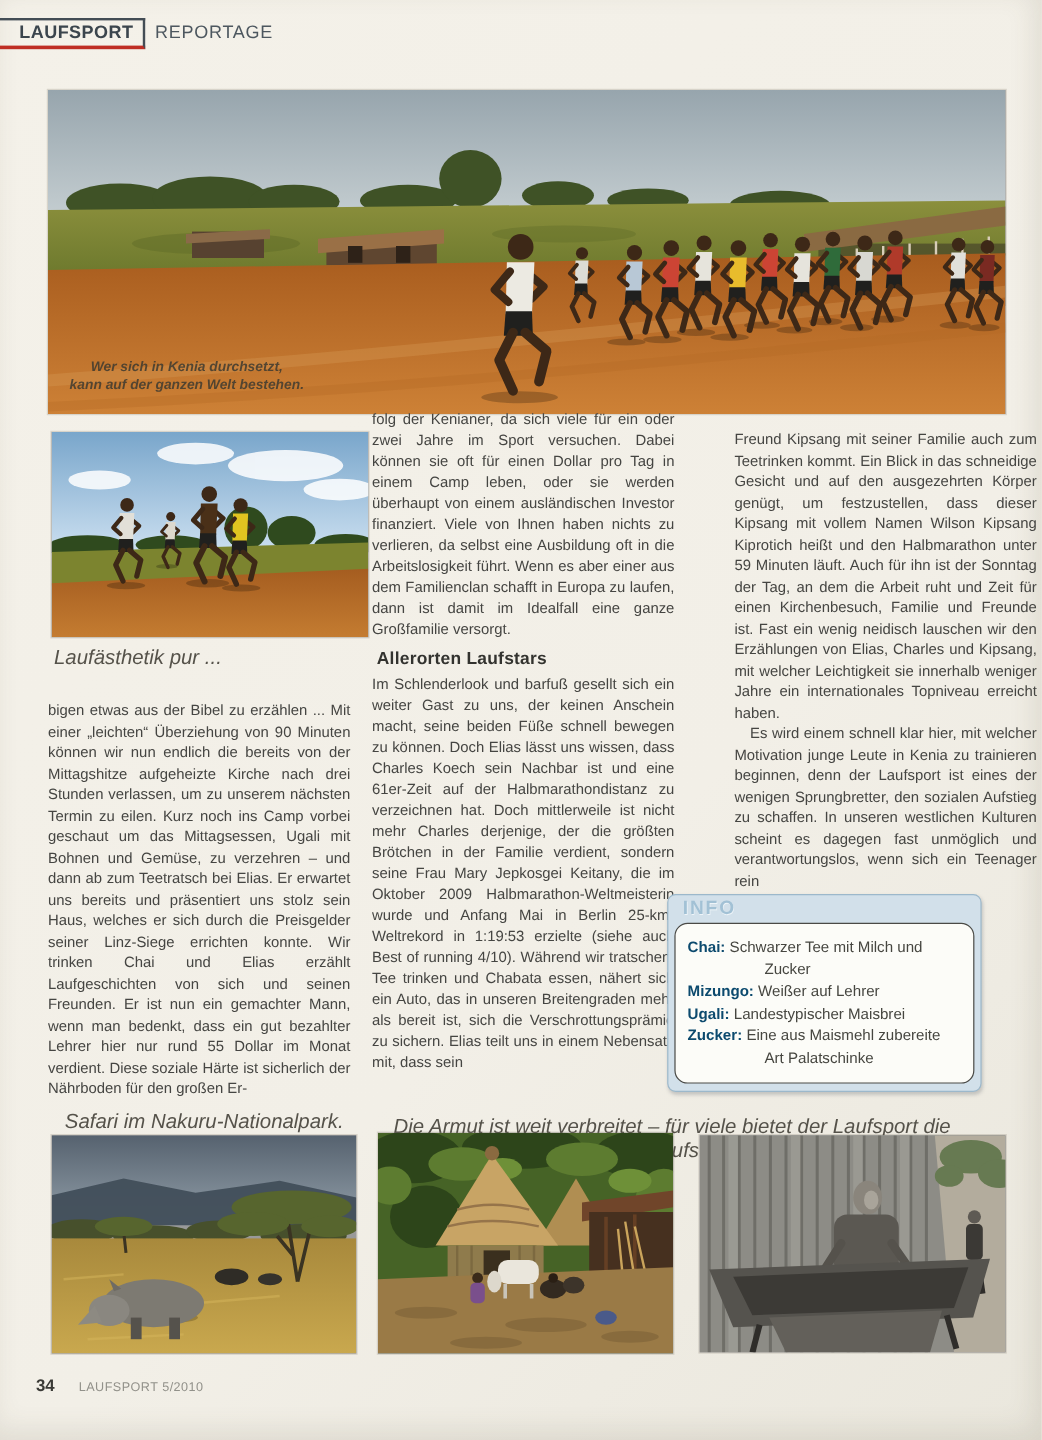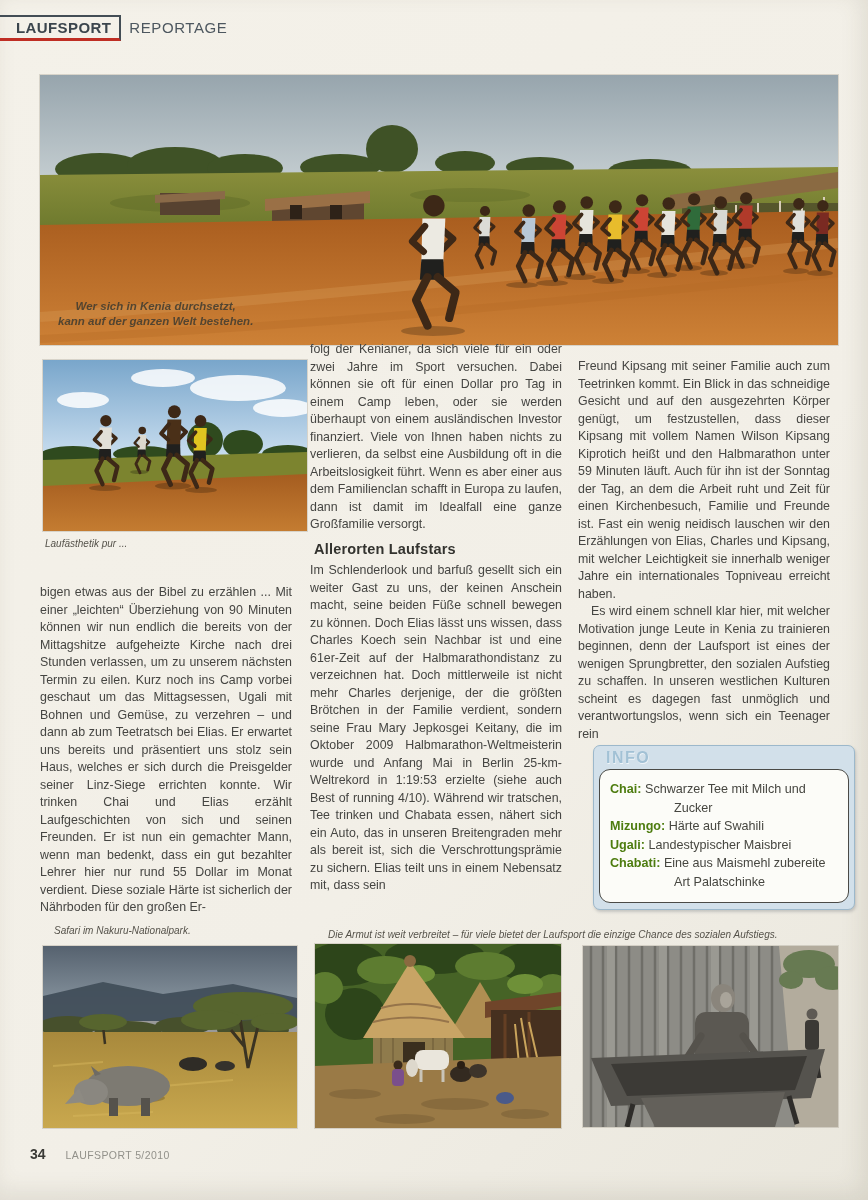--- a/index.html
+++ b/index.html
@@ -19,38 +19,38 @@
     padding:2px 8px 2px 16px;font-weight:bold;color:#3b454d;font-size:15px;letter-spacing:.4px;
   }
   .section-label{color:#4d575f;font-size:15px;padding:4px 0 0 8px;letter-spacing:.6px;}
   
   .photo{position:absolute;box-shadow:0 0 0 1px rgba(60,50,30,.15);overflow:hidden;background:#999;text-align:center;}
   .photo svg{display:block;}
   
   .hero-caption{position:absolute;left:18px;top:224px;font-style:italic;font-size:11.5px;
     line-height:15px;color:#3f3b30;font-weight:bold;opacity:.85;}
   
-  .pic-caption{position:absolute;font-style:italic;font-size:10px;color:#55524a;}
+  .pic-caption{position:absolute;font-style:italic;font-size:17px;color:#55524a;}
   
   .col{position:absolute;width:252px;font-size:12.4px;line-height:17.5px;
     text-align:justify;color:#454542;}
   .col p{margin:0;}
   .col h3{margin:7px 0 4px 4px;font-size:14.5px;color:#33332f;letter-spacing:.2px;}
   .indent-first{text-indent:13px;}
   
-  .info-box{position:absolute;left:593px;top:745px;width:260px;
+  .info-box{position:absolute;left:556px;top:745px;width:260px;
     background:#d2e0ea;border:1px solid #9cb8cb;border-radius:7px;
     box-shadow:1px 2px 3px rgba(70,80,90,.25);}
   .info-title{font-weight:bold;font-size:16px;letter-spacing:1.5px;color:#a2c1d5;
     padding:3px 0 2px 12px;text-shadow:.5px .5px 0 #eef4f8;}
   .info-inner{background:#fcfcf8;border:1.3px solid #4a4a46;border-radius:11px;
     margin:0 5px 6px 5px;padding:10px 10px 11px 10px;
     font-size:12.6px;line-height:18.5px;color:#464640;}
   .info-row{padding-left:64px;text-indent:-64px;}
-  .info-term{font-weight:bold;color:#4d7c0f;}
+  .info-term{font-weight:bold;color:#0c4a6e;}
   
   .footer{position:absolute;left:30px;top:1146px;display:flex;align-items:baseline;}
   .page-num{font-weight:bold;font-size:14px;color:#3a3a36;}
   .issue{font-size:10.5px;color:#92918a;margin-left:20px;letter-spacing:.4px;}
 </style>
 </head>
 <body>
 
 <div class="page">
 
@@ -204,42 +204,42 @@
   <div class="col" style="left:40px;top:584px;">
     <p>bigen etwas aus der Bibel zu erzählen ... Mit einer „leichten“ Überziehung von 90 Minuten können wir nun endlich die bereits von der Mittagshitze aufgeheizte Kirche nach drei Stunden verlassen, um zu unserem nächsten Termin zu eilen. Kurz noch ins Camp vorbei geschaut um das Mittagsessen, Ugali mit Bohnen und Gemüse, zu verzehren – und dann ab zum Teetratsch bei Elias. Er erwartet uns bereits und präsentiert uns stolz sein Haus, welches er sich durch die Preisgelder seiner Linz-Siege errichten konnte. Wir trinken Chai und Elias erzählt Laufgeschichten von sich und seinen Freunden. Er ist nun ein gemachter Mann, wenn man bedenkt, dass ein gut bezahlter Lehrer hier nur rund 55 Dollar im Monat verdient. Diese soziale Härte ist sicherlich der Nährboden für den großen Er-</p>
   </div>
 
   <div class="col" style="left:310px;top:341px;">
     <p>folg der Kenianer, da sich viele für ein oder zwei Jahre im Sport versuchen. Dabei können sie oft für einen Dollar pro Tag in einem Camp leben, oder sie werden überhaupt von einem ausländischen Investor finanziert. Viele von Ihnen haben nichts zu verlieren, da selbst eine Ausbildung oft in die Arbeitslosigkeit führt. Wenn es aber einer aus dem Familienclan schafft in Europa zu laufen, dann ist damit im Idealfall eine ganze Großfamilie versorgt.</p>
     <h3>Allerorten Laufstars</h3>
     <p>Im Schlenderlook und barfuß gesellt sich ein weiter Gast zu uns, der keinen Anschein macht, seine beiden Füße schnell bewegen zu können. Doch Elias lässt uns wissen, dass Charles Koech sein Nachbar ist und eine 61er-Zeit auf der Halbmarathondistanz zu verzeichnen hat. Doch mittlerweile ist nicht mehr Charles derjenige, der die größten Brötchen in der Familie verdient, sondern seine Frau Mary Jepkosgei Keitany, die im Oktober 2009 Halbmarathon-Weltmeisterin wurde und Anfang Mai in Berlin 25-km-Weltrekord in 1:19:53 erzielte (siehe auch Best of running 4/10). Während wir tratschen, Tee trinken und Chabata essen, nähert sich ein Auto, das in unseren Breitengraden mehr als bereit ist, sich die Verschrottungsprämie zu sichern. Elias teilt uns in einem Nebensatz mit, dass sein</p>
   </div>
 
-  <div class="col" style="left:578px;top:358px;">
+  <div class="col" style="left:612px;top:358px;">
     <p>Freund Kipsang mit seiner Familie auch zum Teetrinken kommt. Ein Blick in das schneidige Gesicht und auf den ausgezehrten Körper genügt, um festzustellen, dass dieser Kipsang mit vollem Namen Wilson Kipsang Kiprotich heißt und den Halbmarathon unter 59 Minuten läuft. Auch für ihn ist der Sonntag der Tag, an dem die Arbeit ruht und Zeit für einen Kirchenbesuch, Familie und Freunde ist. Fast ein wenig neidisch lauschen wir den Erzählungen von Elias, Charles und Kipsang, mit welcher Leichtigkeit sie innerhalb weniger Jahre ein internationales Topniveau erreicht haben.</p>
     <p class="indent-first">Es wird einem schnell klar hier, mit welcher Motivation junge Leute in Kenia zu trainieren beginnen, denn der Laufsport ist eines der wenigen Sprungbretter, den sozialen Aufstieg zu schaffen. In unseren westlichen Kulturen scheint es dagegen fast unmöglich und verantwortungslos, wenn sich ein Teenager rein</p>
   </div>
 
   <div class="info-box">
     <div class="info-title">INFO</div>
     <div class="info-inner">
       <div class="info-row">
         <span class="info-term">Chai:</span>
         <span class="info-def">Schwarzer Tee mit Milch und Zucker</span>
       </div>
       <div class="info-row">
         <span class="info-term">Mizungo:</span>
-        <span class="info-def">Härte auf Swahili</span>
+        <span class="info-def">Weißer auf Lehrer</span>
       </div>
       <div class="info-row">
         <span class="info-term">Ugali:</span>
         <span class="info-def">Landestypischer Maisbrei</span>
       </div>
       <div class="info-row">
-        <span class="info-term">Chabati:</span>
+        <span class="info-term">Zucker:</span>
         <span class="info-def">Eine aus Maismehl zubereite Art Palatschinke</span>
       </div>
     </div>
   </div>
 
   <div class="pic-caption" style="left:54px;top:925px;">Safari im Nakuru-Nationalpark.</div>
   <div class="pic-caption" style="left:328px;top:929px;width:520px;">Die Armut ist weit verbreitet – für viele bietet der Laufsport die einzige Chance des sozialen Aufstiegs.</div>
 
   <div class="photo" style="left:43px;top:946px;width:254px;height:182px;">
     <svg width="254" height="182" viewBox="0 0 254 182">

